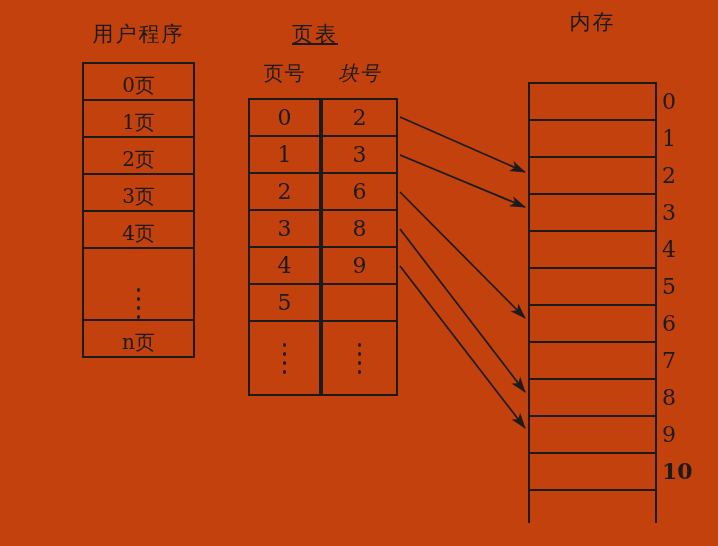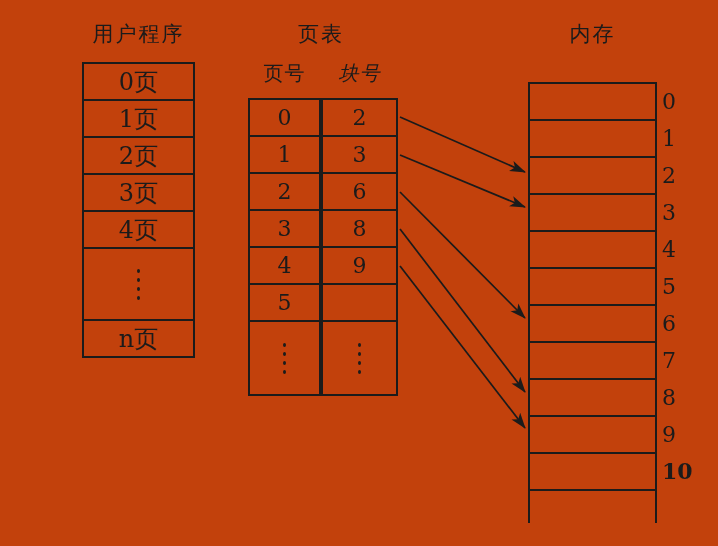--- a/index.html
+++ b/index.html
@@ -20,22 +20,22 @@
     white-space:nowrap;
   }
   
   .up-box{
     position:absolute;left:82px;top:62px;width:109px;
     border:2px solid #1b1b1b;
   }
   .up-row{
     height:35px;
     border-top:2px solid #1b1b1b;
-    display:flex;align-items:center;justify-content:center;
-    font-size:24px;
+    display:flex;align-items:flex-end;justify-content:center;
+    font-size:20px;
   }
   .up-row:first-child{border-top:none;}
   .up-row.tall{height:70px;}
   
   .pt-col{
     position:absolute;top:98px;
     border:2px solid #1b1b1b;
   }
   .pt-col-left{left:248px;width:69px;}
   .pt-col-right{left:321px;width:73px;}
@@ -74,22 +74,22 @@
   .vdots .dot{width:3px;height:4px;background:#1b1b1b;border-radius:50%;}
   
   .arrows{position:absolute;left:0;top:0;pointer-events:none;}
 </style>
 </head>
 <body>
 
 <div class="canvas">
 
   <div class="title" style="left:82px;top:20px;width:113px;">用户程序</div>
-  <div class="title" style="left:246px;top:20px;width:150px;">页表</div>
-  <div class="title" style="left:528px;top:20px;width:129px;text-align:center;">内存</div>
+  <div class="title" style="left:240px;top:20px;width:150px;text-decoration:underline;">页表</div>
+  <div class="title" style="left:528px;top:8px;width:129px;text-align:center;">内存</div>
 
   <div class="up-box">
     <div class="up-row">
         <span>0页</span>
       </div>
     <div class="up-row">
         <span>1页</span>
       </div>
     <div class="up-row">
         <span>2页</span>

